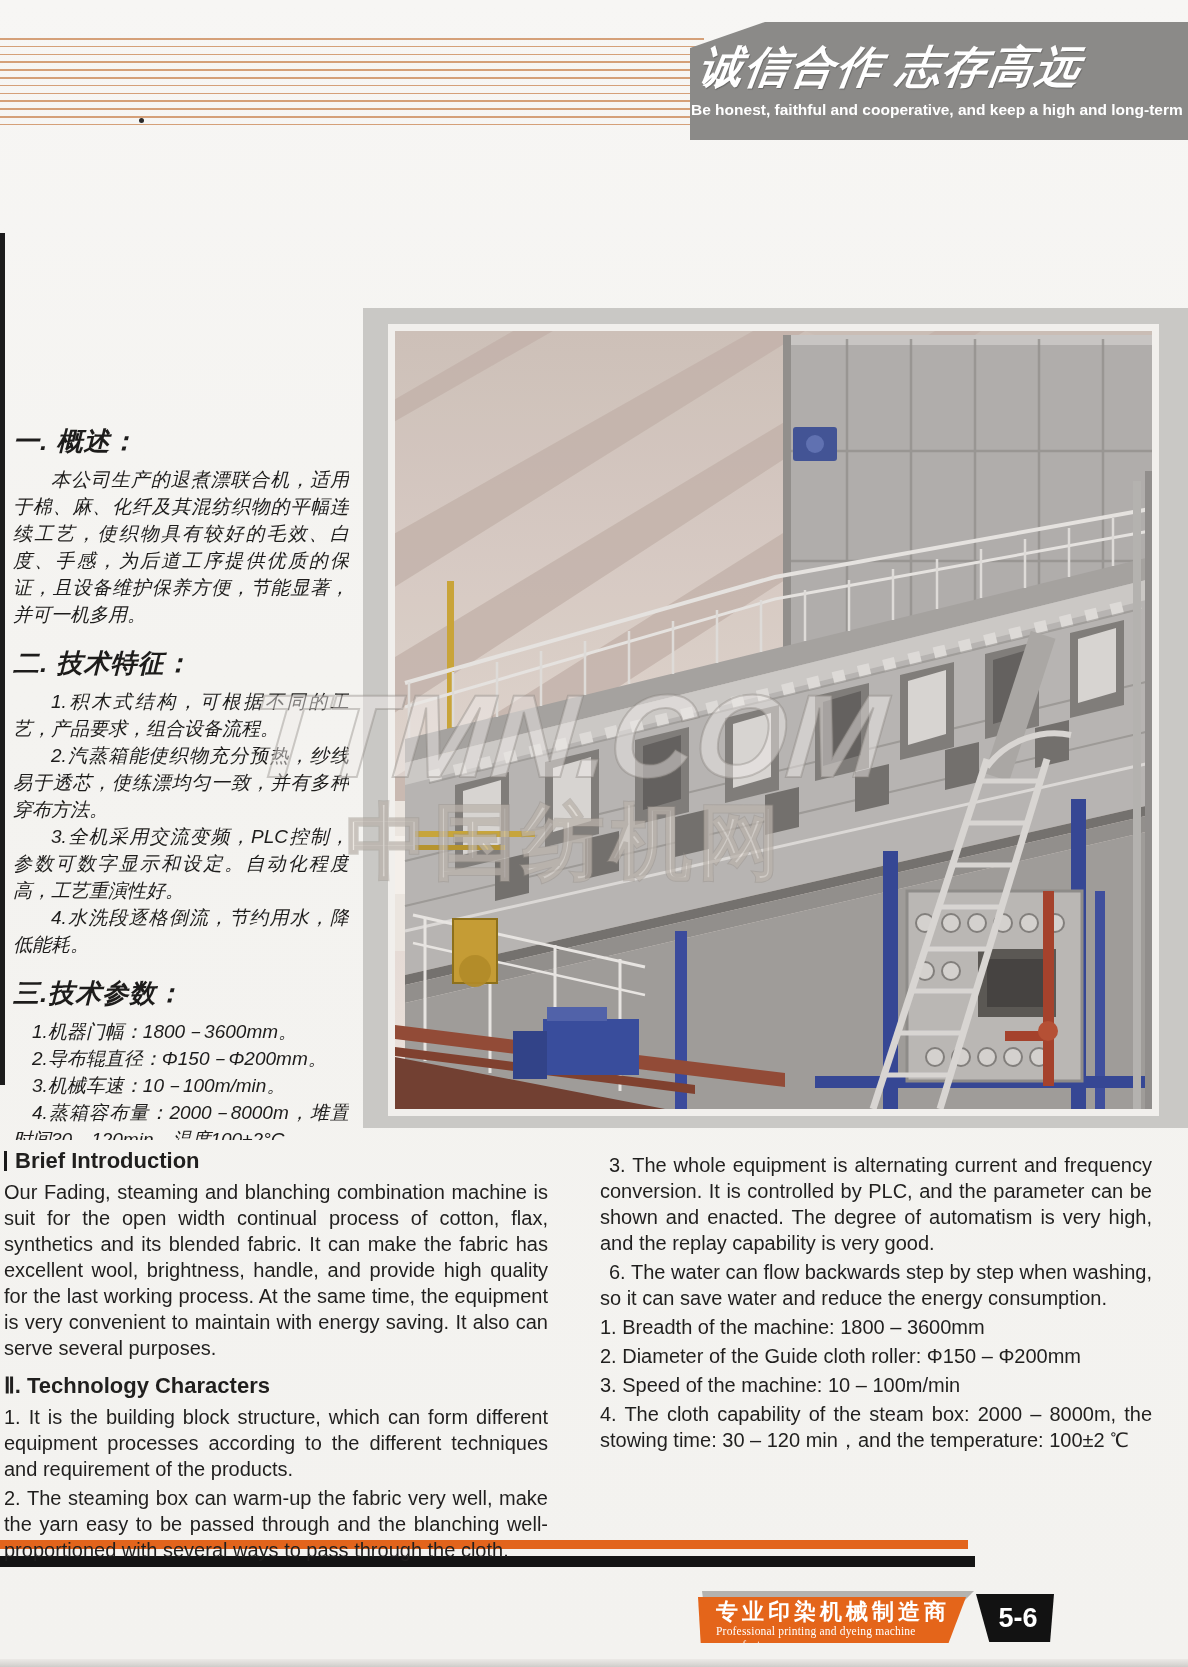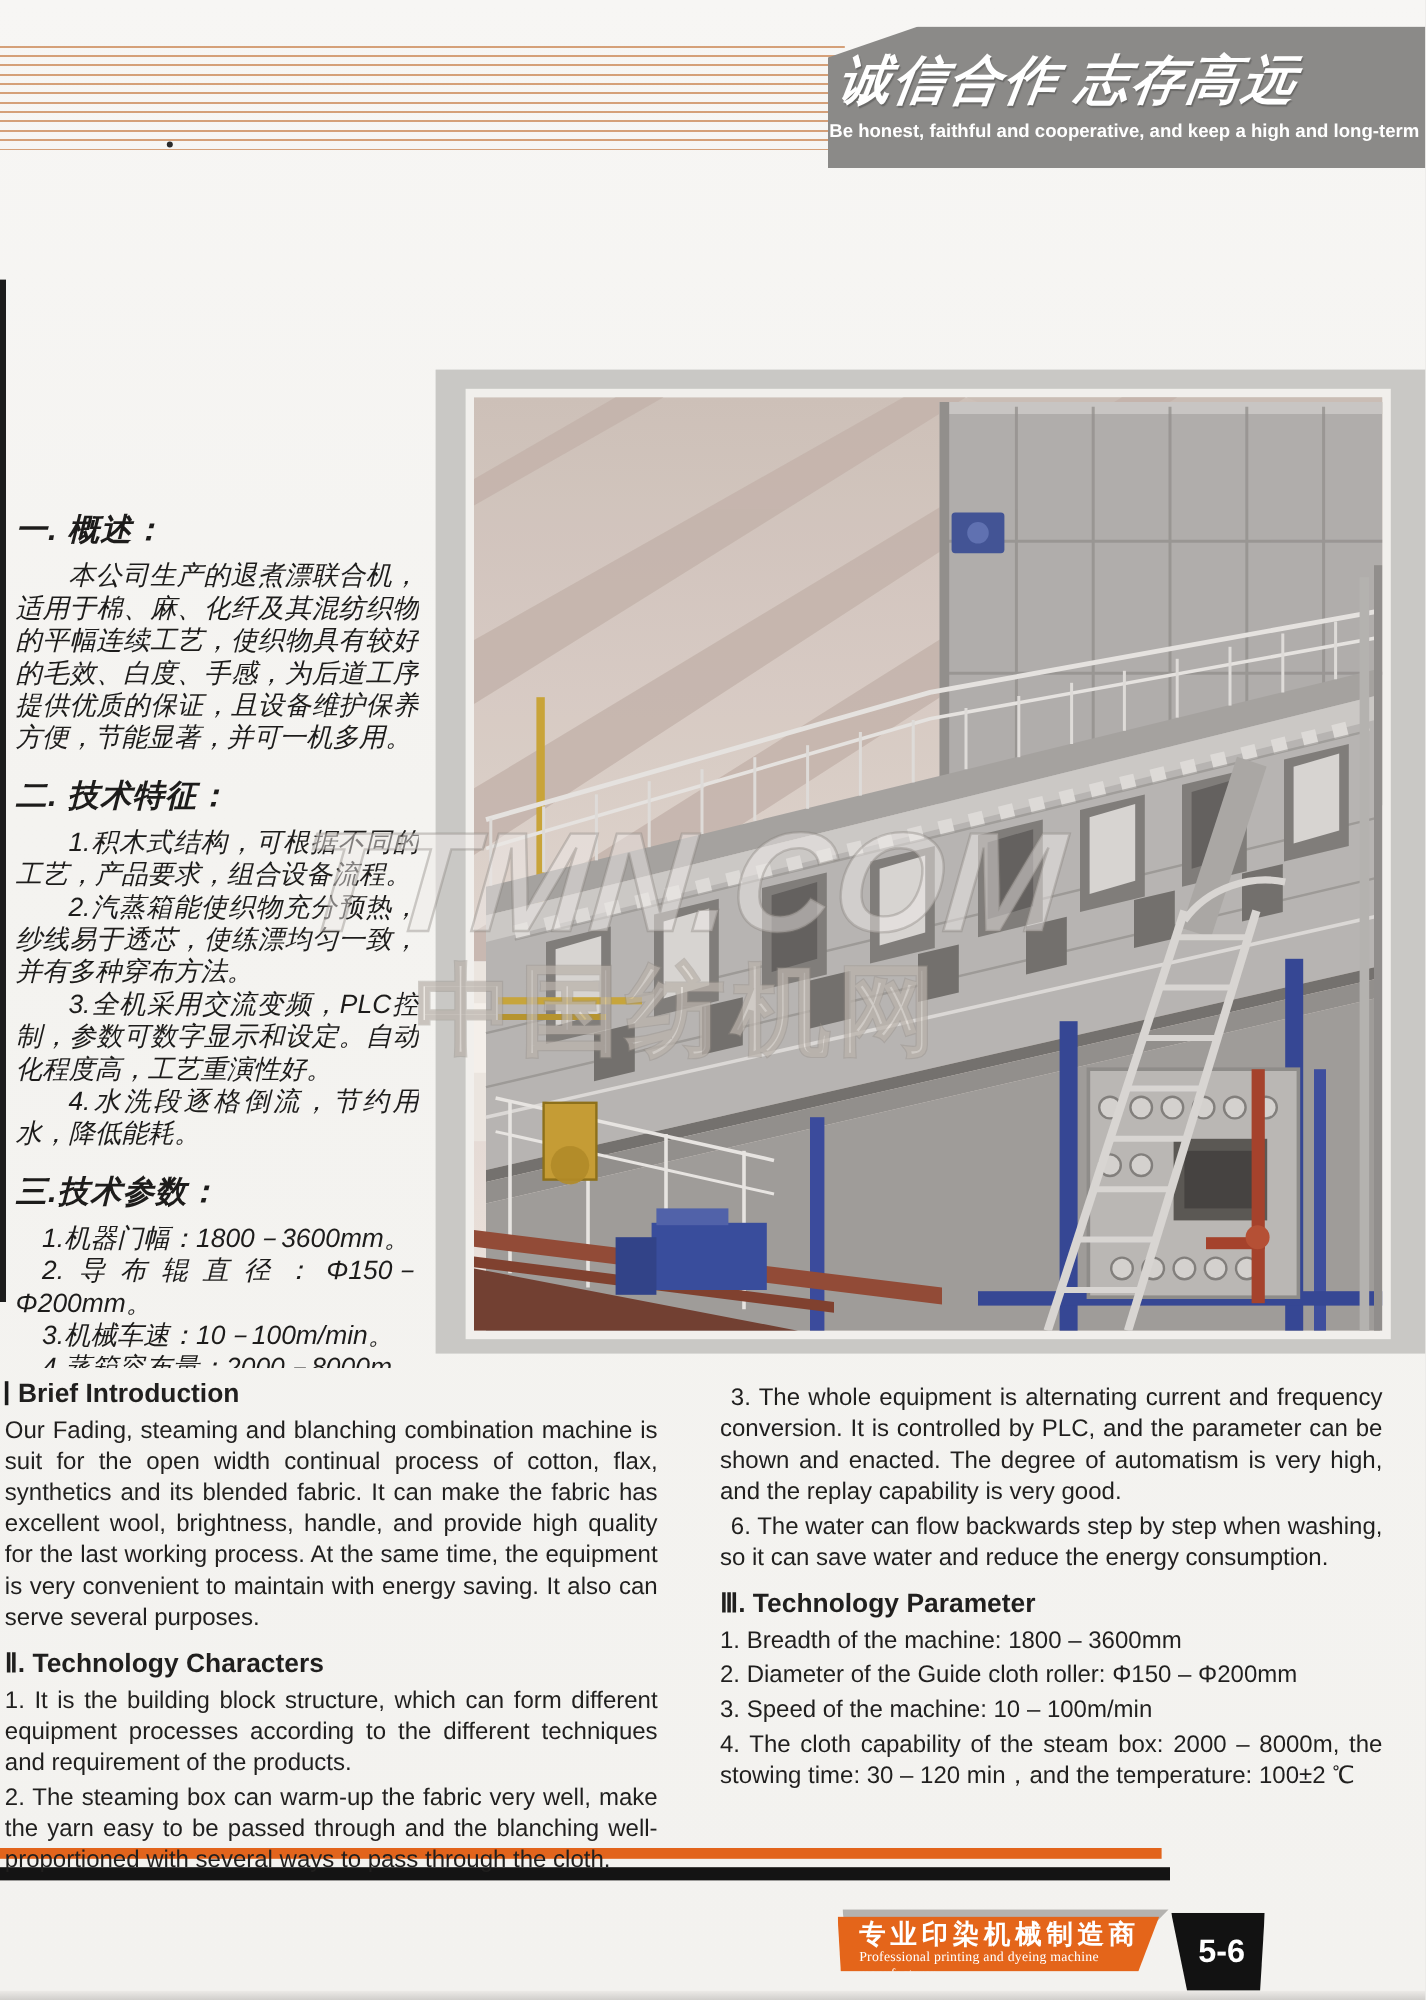--- a/index.html
+++ b/index.html
@@ -44,21 +44,21 @@
   }
   .wm-cn{
     position:absolute;left:346px;top:788px;z-index:5;pointer-events:none;
     font-size:82px;font-weight:bold;letter-spacing:6px;white-space:nowrap;
     color:rgba(228,221,214,.55);-webkit-text-stroke:2px rgba(150,143,136,.4);
   }
   
   .cn-col{position:absolute;left:13px;top:424px;width:336px;height:716px;overflow:hidden;text-align:justify;z-index:2;font-style:italic;}
   .cn-h{font-size:26px;font-weight:bold;margin:0 0 7px;letter-spacing:1px;}
   .cn-sec + .cn-sec{margin-top:18px;}
-  .cn-p{font-size:22px;line-height:27px;margin:0;font-weight:500;}
+  .cn-p{font-size:19px;line-height:27px;margin:0;font-weight:500;}
   .indent2{text-indent:2em;}
   .indent1{text-indent:1em;}
   
   .en-col{position:absolute;color:#201f1e;z-index:2;}
   .en-left{left:4px;top:1148px;width:544px;}
   .en-right{left:600px;top:1152px;width:552px;}
   .en-h{font-size:22px;font-weight:bold;margin:0 0 5px;display:flex;align-items:center;gap:8px;}
   .en-h.mt{margin-top:12px;}
   .hbar{width:3px;height:20px;background:#1a1a1a;display:inline-block;flex:0 0 auto;}
   .en-p{font-size:20px;line-height:26px;margin:0 0 3px;text-align:justify;}
@@ -71,21 +71,21 @@
     clip-path:polygon(0 0,100% 0,96% 100%,.5% 100%);
   }
   .brand{
     position:absolute;left:698px;top:1597px;width:268px;height:46px;background:#e4651a;
     clip-path:polygon(0 0,100% 0,93.5% 100%,1% 100%);
     padding-left:18px;box-sizing:border-box;color:#fff;
   }
   .brand-cn{font-family:"Liberation Serif", serif;font-size:22px;font-weight:bold;letter-spacing:4px;line-height:25px;margin-top:2px;}
   .brand-en{font-family:"Liberation Serif", serif;font-size:11.5px;line-height:14px;letter-spacing:.2px;}
   .page-badge{
-    position:absolute;left:976px;top:1594px;width:78px;height:65px;background:#121212;
+    position:absolute;left:976px;top:1594px;width:78px;height:48px;background:#121212;
     clip-path:polygon(0 0,100% 0,95% 100%,17% 100%);
     color:#fff;font-size:27px;font-weight:bold;display:flex;align-items:center;justify-content:center;
     padding-left:6px;box-sizing:border-box;
   }
 </style>
 </head>
 <body>
 
 <div class="page">
 
@@ -333,21 +333,20 @@
     </div>
     <p class="en-p">Our Fading, steaming and blanching combination machine is suit for the open width continual process of cotton, flax, synthetics and its blended fabric. It can make the fabric has excellent wool, brightness, handle, and provide high quality for the last working process. At the same time, the equipment is very convenient to maintain with energy saving. It also can serve several purposes.</p>
     <div class="en-h mt">Ⅱ. Technology Characters</div>
     <p class="en-p">1. It is the building block structure, which can form different equipment processes according to the different techniques and requirement of the products.</p>
     <p class="en-p">2. The steaming box can warm-up the fabric very well, make the yarn easy to be passed through and the blanching well-proportioned with several ways to pass through the cloth.</p>
   </div>
 
   <div class="en-col en-right">
     <p class="en-p ind">3. The whole equipment is alternating current and frequency conversion. It is controlled by PLC, and the parameter can be shown and enacted. The degree of automatism is very high, and the replay capability is very good.</p>
     <p class="en-p ind">6. The water can flow backwards step by step when washing, so it can save water and reduce the energy consumption.</p>
-    <div class="en-h mt">Ⅲ. Technology Parameter</div>
     <p class="en-p">1. Breadth of the machine: 1800 – 3600mm</p>
     <p class="en-p">2. Diameter of the Guide cloth roller: Φ150 – Φ200mm</p>
     <p class="en-p">3. Speed of the machine: 10 – 100m/min</p>
     <p class="en-p">4. The cloth capability of the steam box: 2000 – 8000m, the stowing time: 30 – 120 min，and the temperature: 100±2 ℃</p>
   </div>
 
   <div class="rule-orange"></div>
   <div class="rule-black"></div>
   <div class="brand-shadow"></div>
   <div class="brand">

